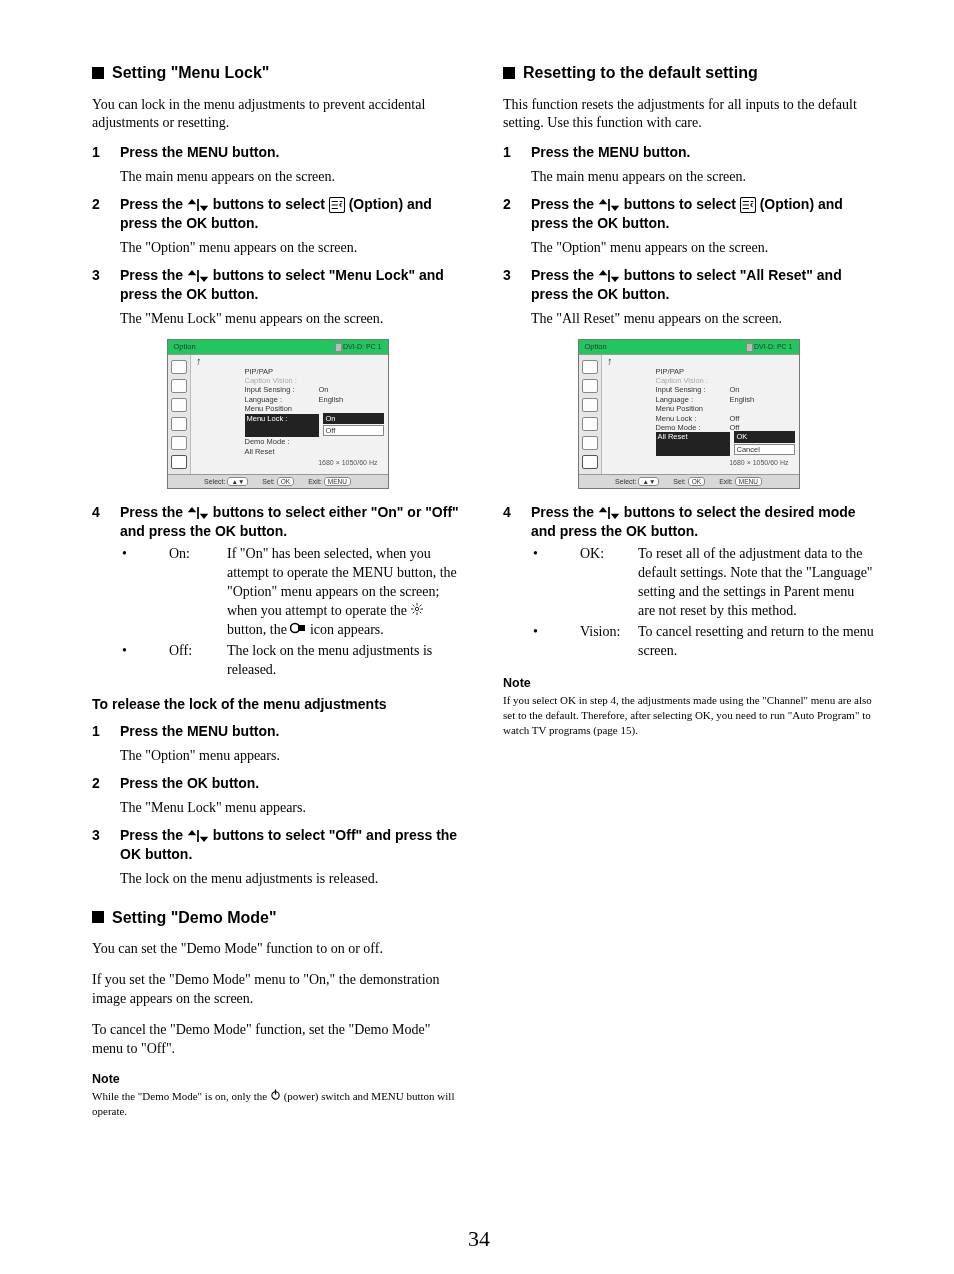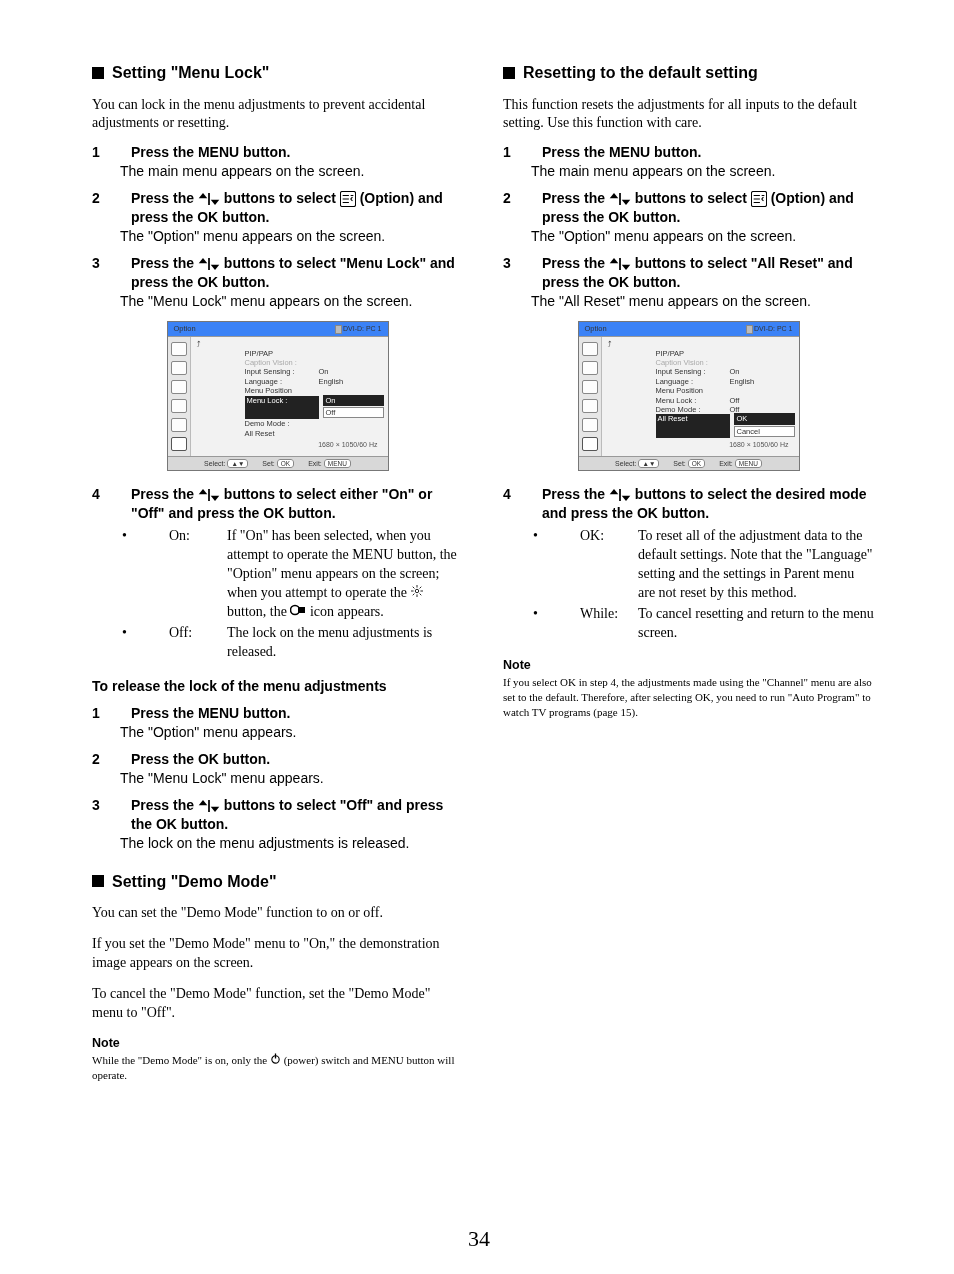--- a/index.html
+++ b/index.html
@@ -38,23 +38,23 @@
     gap:8px;
   }
   .sec-title .sq{
     width:12px;height:12px;background:#000;display:inline-block;flex:0 0 12px;
   }
   .para{margin:12px 0 10px 0;}
   .steps{margin:8px 0 0 0;padding:0;list-style:none;counter-reset:none;}
   .step{display:flex;gap:14px;margin:8px 0 6px 0;}
   .step-num{font-family:Arial,Helvetica,sans-serif;font-weight:bold;width:14px;flex:0 0 14px;}
   .step-body{flex:1;}
-  .step-head{font-family:Arial,Helvetica,sans-serif;font-weight:bold;margin-left:11px;}
+  .step-head{font-family:Arial,Helvetica,sans-serif;font-weight:bold;}
   .step-head svg{vertical-align:-2px;}
-  .step-desc{font-family:Liberation Sans, sans-serif;margin-top:0;}
+  .step-desc{font-family:Liberation Serif, serif;margin-top:6px;}
   .bullets{margin:4px 0 0 2px;padding:0;list-style:none;}
   .bull{display:flex;gap:6px;margin:2px 0;}
   .bull .dot{flex:0 0 8px;}
   .bull .label{flex:0 0 52px;margin-left:33px;}
   .bull .txt{flex:1;}
   .sub-head{font-family:Liberation Sans, sans-serif;font-weight:bold;margin:14px 0 6px 0;}
   .note-head{font-family:Arial,Helvetica,sans-serif;font-weight:bold;font-size:12.5px;margin:12px 0 2px 0;}
   .note-body{font-family:"Times New Roman",Times,serif;font-size:11px;margin:0;}
   .arrow-icons svg{vertical-align:-2px;}
   .tool-icon svg{vertical-align:-4px;}
@@ -71,21 +71,21 @@
   .osd-wrap{display:flex;justify-content:center;margin:10px 0 14px 0;}
   .osd{
     width:220px;
     font-family:Arial,Helvetica,sans-serif;
     font-size:7.5px;
     color:var(--osd-text);
     border:1px solid #777;
   }
   .osd-title-row{
     display:flex;justify-content:space-between;align-items:center;
-    background:#3b82f6;
+    background:#22c55e;
     padding:2px 6px;
     border-bottom:1px solid #999;
   }
   .osd-title-left{font-weight:normal;}
   .osd-title-right{font-size:7px;position:relative;}
   .osd-title-right::before{
     content:"";position:absolute;left:-8px;top:1px;width:5px;height:7px;background:#bbb;border:0.5px solid #888;
   }
   .osd-body{display:flex;background:#f2f2f2;}
   .osd-icons{
@@ -485,21 +485,21 @@
           <span> buttons to select the desired mode and press the OK button.</span>
         </div>
         <ul class="bullets">
           <li class="bull">
             <span class="dot">•</span>
             <span class="label">OK:</span>
             <span class="txt">To reset all of the adjustment data to the default settings. Note that the "Language" setting and the settings in Parent menu are not reset by this method.</span>
           </li>
           <li class="bull">
             <span class="dot">•</span>
-            <span class="label">While:</span>
+            <span class="label">Vision:</span>
             <span class="txt">To cancel resetting and return to the menu screen.</span>
           </li>
         </ul>
       </div>
     </div>
 
     <div class="note-head">Note</div>
     <p class="note-body">If you select OK in step 4, the adjustments made using the "Channel" menu are also set to the default. Therefore, after selecting OK, you need to run "Auto Program" to watch TV programs (page 15).</p>
   </div>
 </div>

